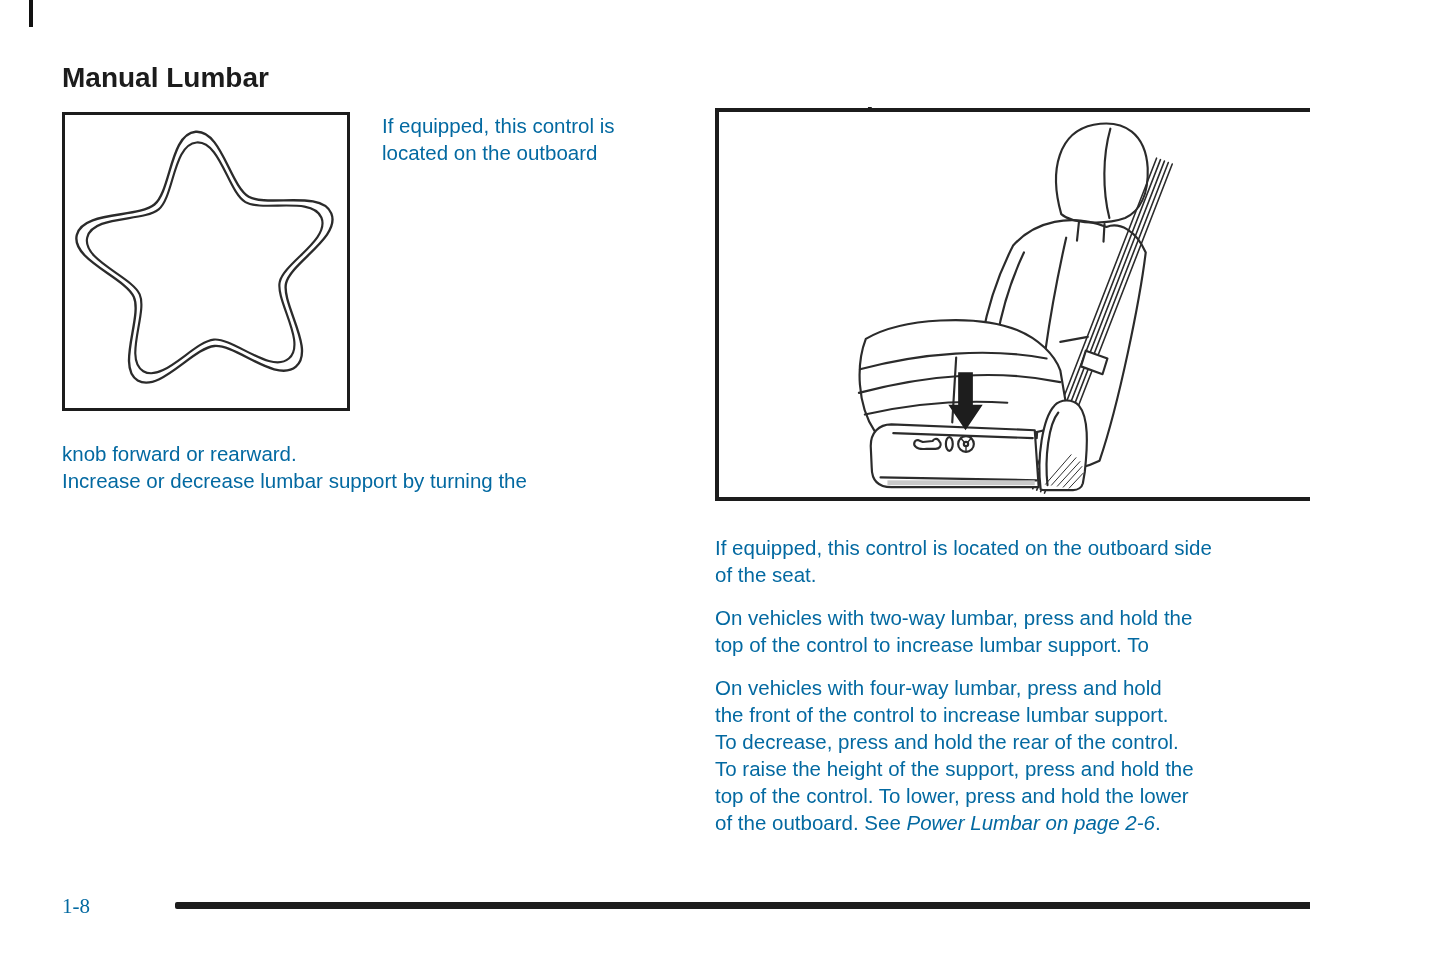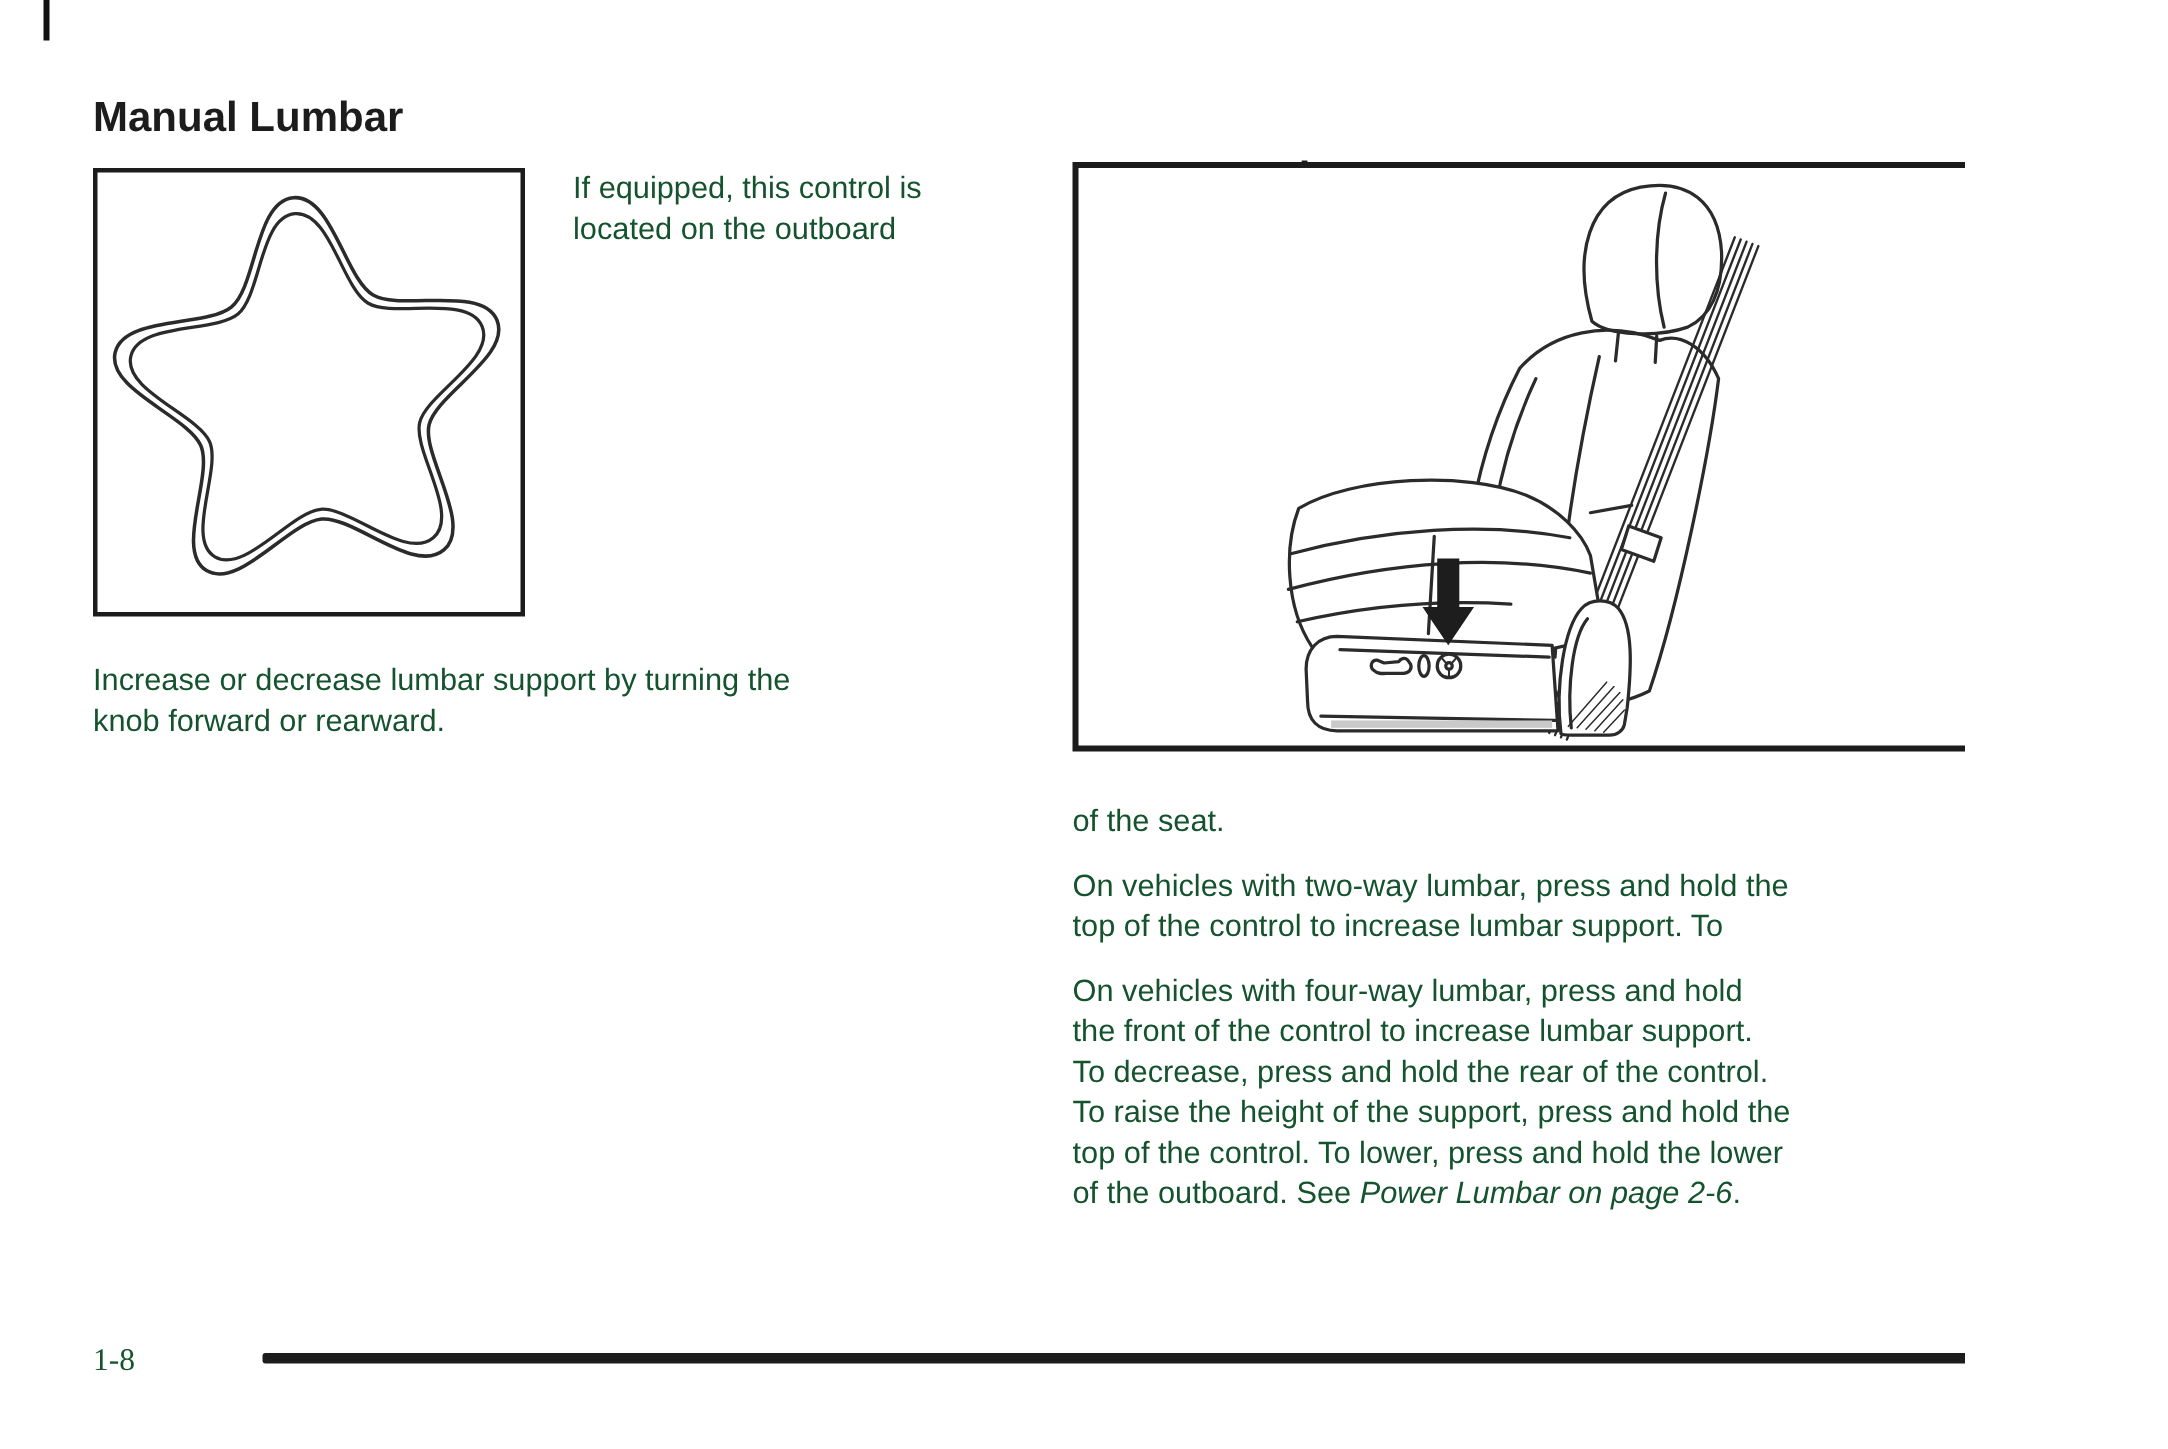--- a/index.html
+++ b/index.html
@@ -14,21 +14,21 @@
     overflow: hidden;
   }
   .abs { position: absolute; }
   h2.sect {
     font-size: 28px;
     font-weight: bold;
     letter-spacing: 0px;
     color: #1c1c1c;
     white-space: nowrap;
   }
-  .bodytext { font-size: 20.5px; line-height: 27px; color: #14532d; }
+  .bodytext { font-size: 20.5px; line-height: 27px; color: #0369a1; }
   .bodytext .line { white-space: nowrap; }
   .para { margin-bottom: 16px; }
   .figbox { background: #fff; border: 3px solid #1c1c1c; }
   .figbox.thick { border-width: 4px; }
   .figbox svg { display: block; width: 100%; height: 100%; }
   .edge-mark { background: #111; }
   .footer-rule { background: #1c1c1c; border-radius: 2px; }
   em.xref { font-style: italic; }
 </style>
 </head>
@@ -69,22 +69,22 @@
         </g>
       </svg>
     </div>
 
     <div class="abs bodytext" style="left:382px; top:112px;">
       <div class="line">If equipped, this control is</div>
       <div class="line">located on the outboard</div>
     </div>
 
     <div class="abs bodytext" style="left:62px; top:440px;">
+      <div class="line">knob forward or rearward.</div>
       <div class="line">Increase or decrease lumbar support by turning the</div>
-      <div class="line">knob forward or rearward.</div>
     </div>
   </div>
 
   <div>
     <h2 class="abs sect" style="left:715px; top:62px;margin-top:40px;">Power Lumbar</h2>
 
     <div class="abs figbox thick" style="left:715px; top:108px; width:612px; height:393px;">
       <svg viewBox="0 0 612 392">
         <g fill="none" stroke="#2b2b2b" stroke-width="2.2" stroke-linecap="round" stroke-linejoin="round">
 
@@ -162,20 +162,21 @@
             <path d="M 248.5,336.5 L 244.5,332 M 251.5,336.5 L 255.5,332 M 250,340.2 L 250,345.6" stroke-width="1.4"></path>
           </g>
 
           <path fill="#1d1d1d" stroke="none" d="M 242,265 L 257,265 L 257,298 L 267,298 L 249.5,324 L 232,298 L 242,298 Z"></path>
         </g>
       </svg>
     </div>
 
     <div class="abs bodytext" style="left:715px; top:534px;">
       <div class="para">
+        <div class="line">If equipped, this control is located on the outboard side</div>
         <div class="line">of the seat.</div>
       </div>
       <div class="para">
         <div class="line">On vehicles with two-way lumbar, press and hold the</div>
         <div class="line">top of the control to increase lumbar support. To</div>
       </div>
       <div class="para">
         <div class="line">On vehicles with four-way lumbar, press and hold</div>
         <div class="line">the front of the control to increase lumbar support.</div>
         <div class="line">To decrease, press and hold the rear of the control.</div>

